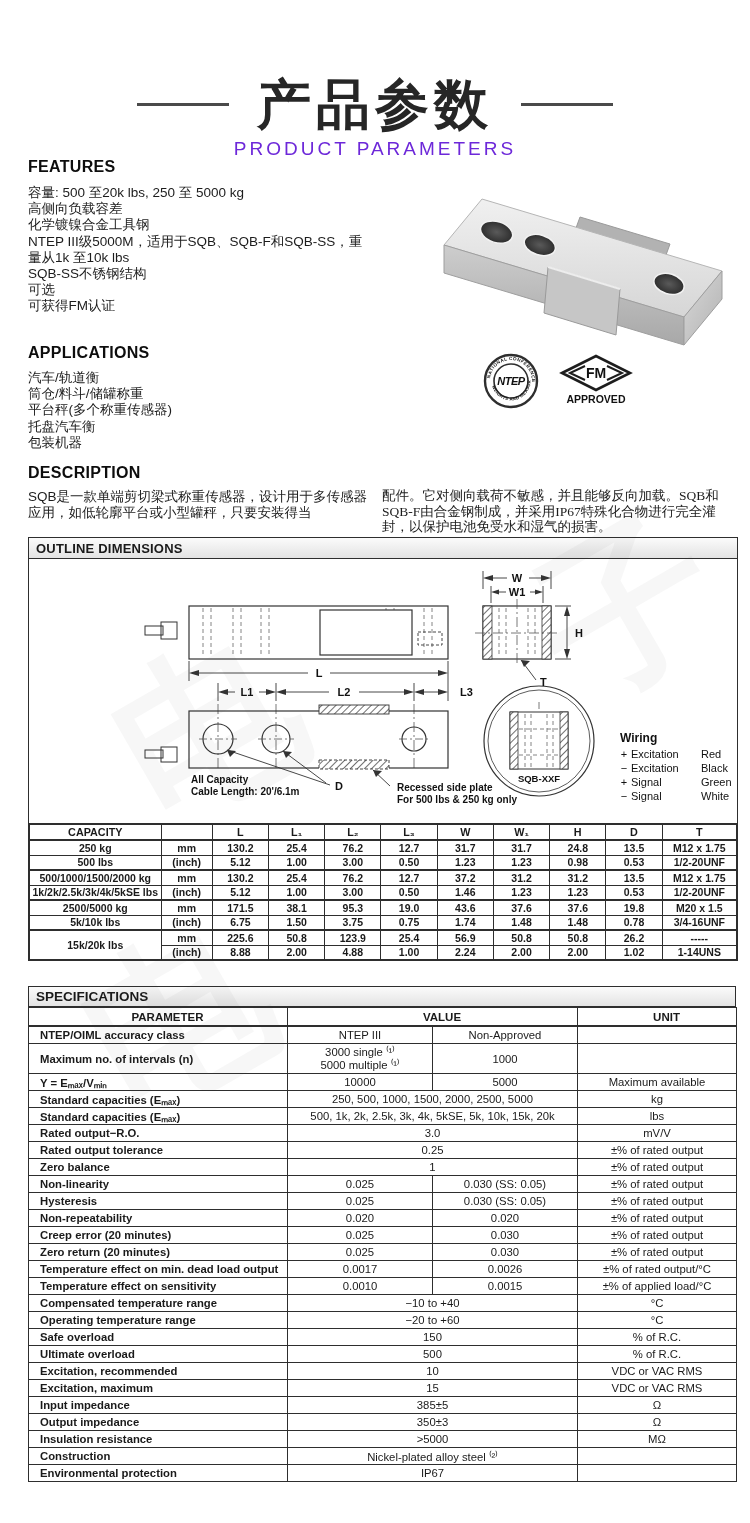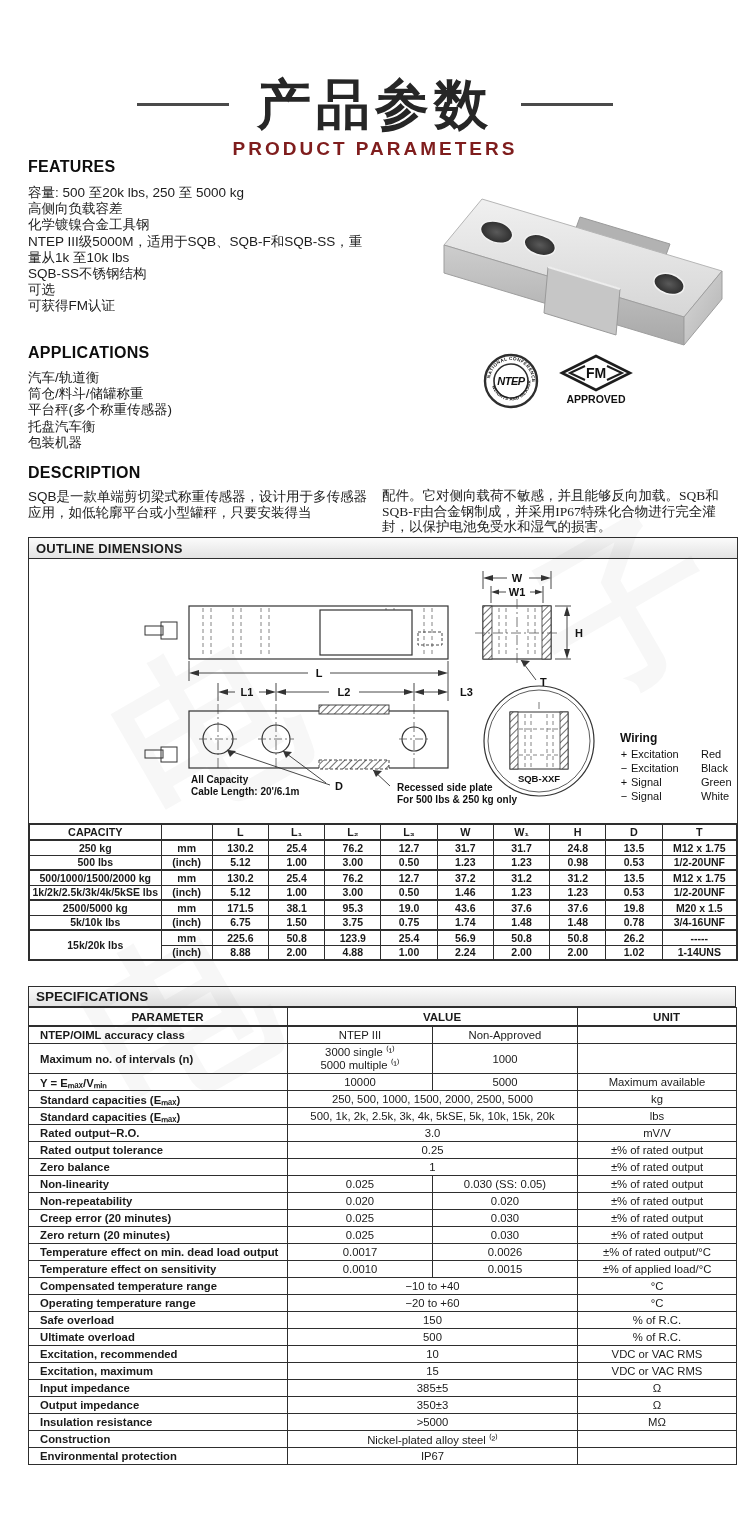--- a/index.html
+++ b/index.html
@@ -5,21 +5,21 @@
   html,body{margin:0;padding:0;background:#fff;}
   #page{position:relative;width:750px;height:1523px;background:#fff;outline:1px solid #e2e2e2;
         font-family:"Liberation Sans",sans-serif;color:#1a1a1a;overflow:hidden;}
   .wm{position:absolute;font-size:175px;font-weight:bold;color:rgba(70,70,70,0.045);
       transform:rotate(-30deg);pointer-events:none;z-index:5;line-height:1;}
   
   .hdr{position:absolute;top:44px;left:0;width:750px;text-align:center;margin-top:31px;}
   .hdr-row{display:flex;align-items:center;justify-content:center;gap:28px;}
   .hdr-rule{width:92px;height:3px;background:#4a4a4a;}
   .hdr-title{font-size:54px;font-weight:800;color:#262626;letter-spacing:5px;line-height:1.1;}
-  .hdr-sub{margin-top:4px;font-size:19px;font-weight:700;letter-spacing:3px;color:#7f1d1d;}
+  .hdr-sub{margin-top:4px;font-size:19px;font-weight:400;letter-spacing:3px;color:#6d28d9;}
   
   .sec{position:absolute;left:28px;}
   .sec-h{font-size:16px;font-weight:bold;color:#0d0d0d;letter-spacing:.3px;}
   .cjk{font-size:13.5px;line-height:16.2px;color:#1c1c1c;}
   .cjk div{white-space:nowrap;}
   
   .boxbar{background:linear-gradient(#fbfbfb,#e3e3e3);border-bottom:1.5px solid #2e2e2e;
           font-size:13px;font-weight:bold;padding:3px 0 2px 7px;letter-spacing:.2px;}
   #outlineBox{position:absolute;left:28px;top:537px;width:708px;border:1.5px solid #2e2e2e;background:#fff;}
   #specsWrap{position:absolute;left:28px;top:986px;width:708px;}
@@ -512,20 +512,26 @@
             <td colspan="2">1</td>
             <td>±% of rated output</td>
           </tr>
           <tr>
             <td class="param">Non-linearity</td>
             <td class="">0.025</td>
             <td>0.030 (SS: 0.05)</td>
             <td>±% of rated output</td>
           </tr>
           <tr>
+            <td class="param">Hysteresis</td>
+            <td class="">0.025</td>
+            <td>0.030 (SS: 0.05)</td>
+            <td>±% of rated output</td>
+          </tr>
+          <tr>
             <td class="param">Non-repeatability</td>
             <td class="">0.020</td>
             <td>0.020</td>
             <td>±% of rated output</td>
           </tr>
           <tr>
             <td class="param">Creep error (20 minutes)</td>
             <td class="">0.025</td>
             <td>0.030</td>
             <td>±% of rated output</td>

